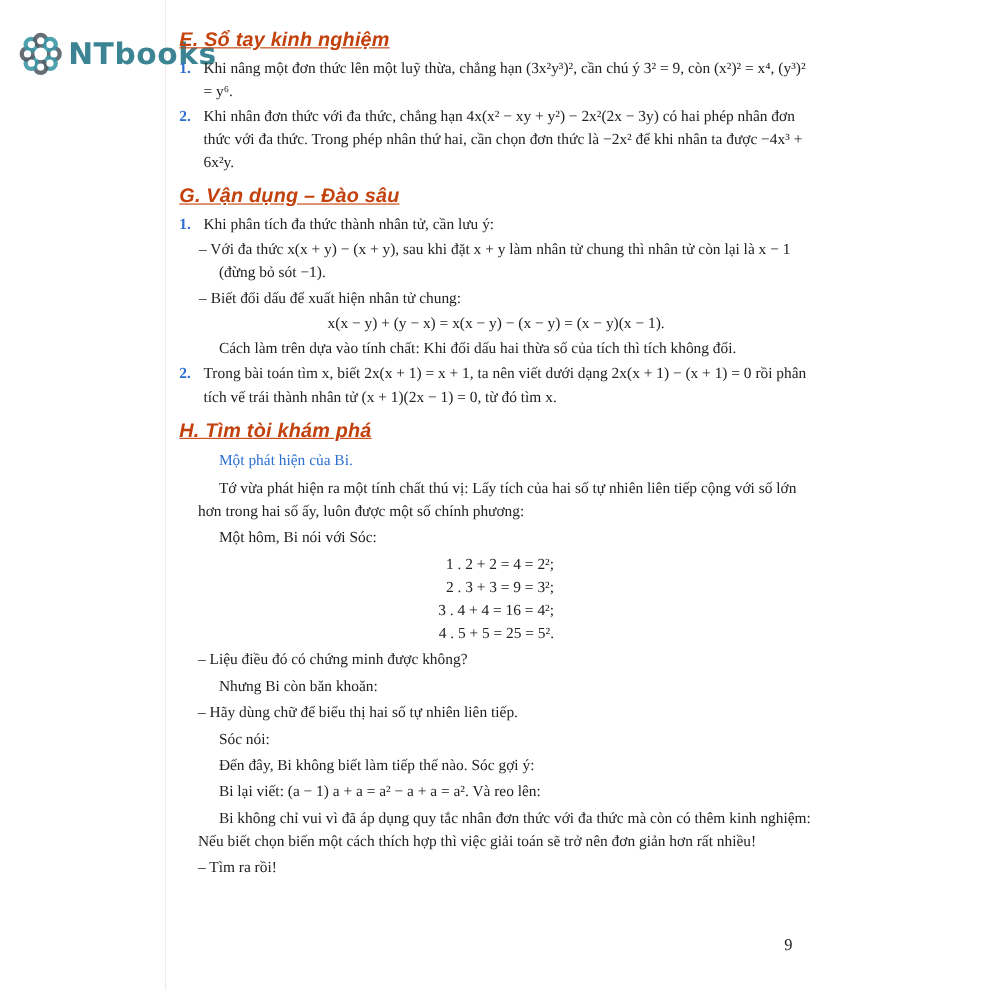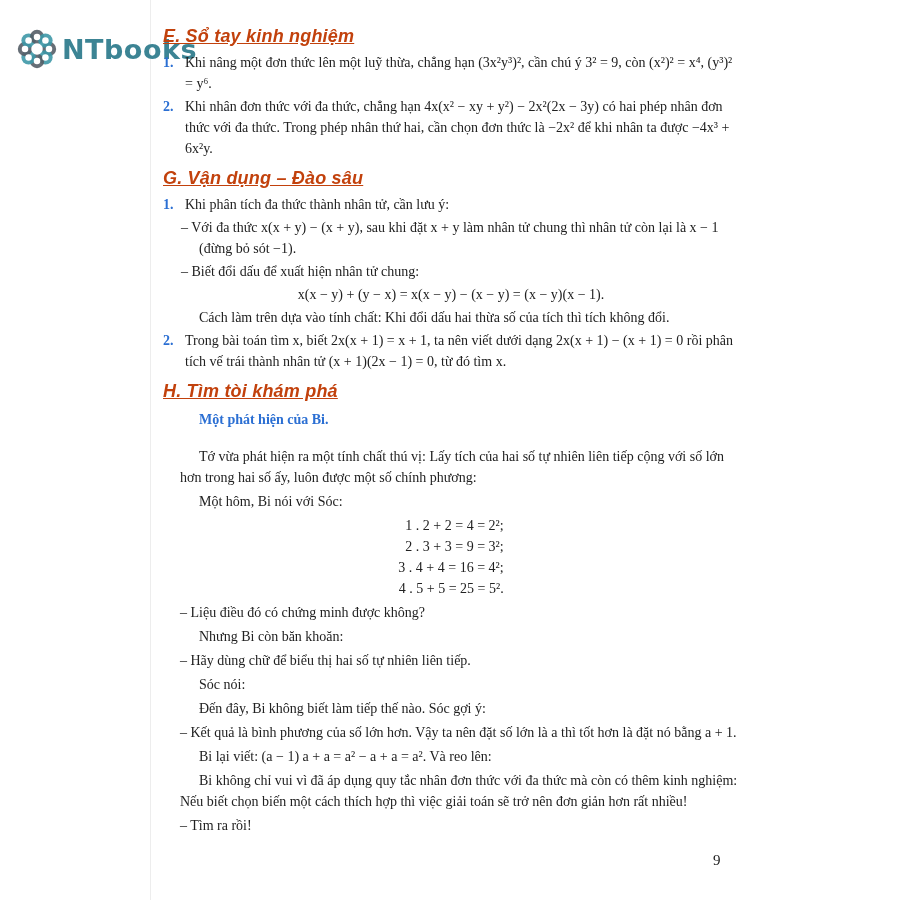--- a/index.html
+++ b/index.html
@@ -18,21 +18,21 @@
     font-style:italic;font-weight:bold;font-size:18px;color:#c2410c;
     margin:9px 0 5px 0;letter-spacing:0.2px;text-decoration:underline;
   }
   .sec.first{margin-top:0;}
   .num-item{display:flex;margin:2px 0;}
   .num{flex:0 0 22px;color:#2b6fd3;font-weight:bold;}
   .num-item .txt{flex:1;}
   .dash-item{padding-left:36px;text-indent:-18px;margin:2px 0;}
   .center-eq{text-align:center;margin:2px 0;}
   .note-line{text-indent:36px;margin:2px 0;}
-  .h-sub{color:#2b6fd3;font-weight:bold;margin:7px 0 16px 36px;}
+  .h-sub{color:#2b6fd3;font-weight:normal;margin:7px 0 4px 36px;}
   .hp{margin:3px 0 3px 17px;}
   .hp.ind{text-indent:19px;}
   .eq-group{text-align:center;margin:3px 0;}
   .eq-group .inner{display:inline-block;text-align:right;}
   .pagenum{position:absolute;left:713px;top:852px;font-size:15px;color:#1c1c1c;}
 </style>
 </head>
 <body>
 
 <div class="page">
@@ -102,21 +102,20 @@
         <div>3 . 4 + 4 = 16 = 4²;</div>
         <div>4 . 5 + 5 = 25 = 5².</div>
       </div>
     </div>
 
     <div class="hp">– Liệu điều đó có chứng minh được không?</div>
     <div class="hp ind">Nhưng Bi còn băn khoăn:</div>
     <div class="hp">– Hãy dùng chữ để biểu thị hai số tự nhiên liên tiếp.</div>
     <div class="hp ind">Sóc nói:</div>
     <div class="hp ind">Đến đây, Bi không biết làm tiếp thế nào. Sóc gợi ý:</div>
-    <div class="hp">– Kết quả là bình phương của số lớn hơn. Vậy ta nên đặt số lớn là a thì tốt hơn là đặt nó bằng a + 1.</div>
     <div class="hp ind">Bi lại viết: (a − 1) a + a = a² − a + a = a². Và reo lên:</div>
     <div class="hp ind">Bi không chỉ vui vì đã áp dụng quy tắc nhân đơn thức với đa thức mà còn có thêm kinh nghiệm: Nếu biết chọn biến một cách thích hợp thì việc giải toán sẽ trở nên đơn giản hơn rất nhiều!</div>
     <div class="hp">– Tìm ra rồi!</div>
 
   </div>
 
   <div class="pagenum">9</div>
 </div>
 
 </body></html>

